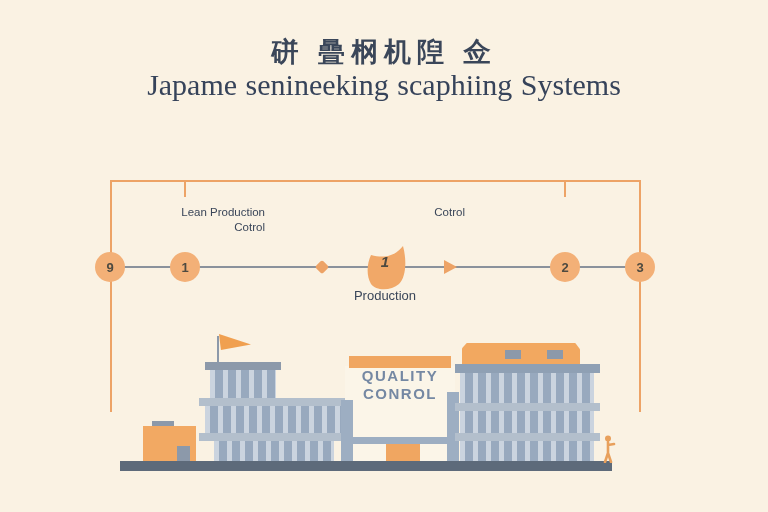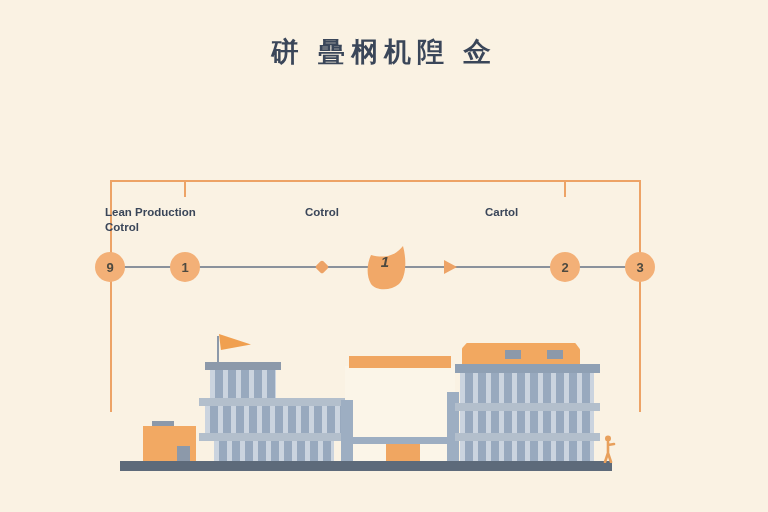--- a/index.html
+++ b/index.html
@@ -19,22 +19,22 @@
     font-size:30px;color:#36435A;letter-spacing:0px;word-spacing:1px;
   }
   
   .orange-line{background:#EDA366;}
   #bracket-label{
     left:305px;top:155px;width:160px;text-align:center;
     font-size:12px;font-weight:bold;color:#445062;letter-spacing:1px;
   }
   
   .stage-label{
-    width:160px;top:205px;text-align:left;
-    font-size:11.5px;line-height:15px;color:#3A4659;font-weight:bold;
+    width:160px;top:205px;text-align:right;
+    font-size:11.5px;line-height:15px;color:#3A4659;font-weight:normal;
   }
   
   #timeline-line{left:110px;top:266px;width:530px;height:2px;background:#8A929C;}
   .node-circle{
     width:30px;height:30px;border-radius:50%;background:#F3B077;
     display:flex;align-items:center;justify-content:center;
     font-size:13px;font-weight:bold;color:#4E4A40;top:252px;
   }
   #mid-diamond{
     left:317px;top:262px;width:10px;height:10px;background:#EDA366;
@@ -67,71 +67,74 @@
   }
   #sign .l1{font-size:21px;letter-spacing:1px;margin-bottom:7px;}
   #sign .l2,#sign .l3{font-size:15px;letter-spacing:1.5px;margin-bottom:3px;}
 </style>
 </head>
 <body>
 
 <div id="canvas">
 
   <div class="abs" id="title-cjk">硑 曡㭎机隉 佥</div>
+  <div class="abs" id="subtitle">Japame senineeking scaphiing Systems</div>
 
 
   <div class="abs orange-line" style="left:110px;top:180px;width:531px;height:2px;"></div>
   <div class="abs orange-line" style="left:110px;top:180px;width:2px;height:232px;"></div>
   <div class="abs orange-line" style="left:639px;top:180px;width:2px;height:232px;"></div>
   <div class="abs orange-line" style="left:184px;top:180px;width:2px;height:17px;"></div>
   <div class="abs orange-line" style="left:564px;top:180px;width:2px;height:17px;"></div>
 
   <div class="abs stage-label" style="left:105px;">
     <div>Lean Production</div>
     <div>Cotrol</div>
   </div>
   <div class="abs stage-label" style="left:305px;">
     <div>Cotrol</div>
   </div>
   <div class="abs stage-label" style="left:485px;">
-    <div>Cartol</div>
   </div>
 
   <div class="abs" id="timeline-line"></div>
   <div class="abs node-circle" style="left:95px;">9</div>
   <div class="abs node-circle" style="left:170px;">1</div>
   <div class="abs" id="mid-diamond"></div>
 
   <div class="abs" id="marker-wrap">
     <svg width="46" height="48" viewBox="0 0 46 48">
       <path d="M9 12 C 24 16, 34 12, 41 3 C 45 18, 44 34, 37 41 C 29 48, 14 48, 9 41 C 4 33, 5 20, 9 12 Z" fill="#F1A868"></path>
     </svg>
     <div id="marker-number">1</div>
   </div>
 
   <div class="abs" id="mid-arrow"></div>
   <div class="abs node-circle" style="left:550px;">2</div>
   <div class="abs node-circle" style="left:625px;">3</div>
+  <div class="abs" id="marker-caption">Production</div>
 
   <div class="abs darkgray" style="left:152px;top:421px;width:22px;height:6px;"></div>
   <div class="abs" style="left:143px;top:426px;width:53px;height:36px;background:#F2A963;"></div>
   <div class="abs darkgray" style="left:177px;top:446px;width:13px;height:16px;"></div>
 
   <div class="abs darkgray" style="left:217px;top:336px;width:2px;height:28px;"></div>
   <div class="abs" style="left:219px;top:334px;width:32px;height:16px;background:#F0A050;clip-path:polygon(0 0,100% 65%,6% 100%);"></div>
   <div class="abs darkgray" style="left:205px;top:362px;width:76px;height:8px;"></div>
   <div class="abs windows" style="left:210px;top:370px;width:66px;height:28px;"></div>
   <div class="abs band" style="left:199px;top:398px;width:150px;height:8px;"></div>
   <div class="abs windows" style="left:205px;top:406px;width:138px;height:27px;"></div>
   <div class="abs band" style="left:199px;top:433px;width:150px;height:8px;"></div>
   <div class="abs windows" style="left:214px;top:441px;width:120px;height:21px;"></div>
 
   <div class="abs" style="left:345px;top:366px;width:110px;height:96px;background:#FBF5E8;"></div>
   <div class="abs" style="left:349px;top:356px;width:102px;height:12px;background:#F0A661;"></div>
   <div class="abs" id="sign">
+    <div class="l2">QUALITY</div>
+    <div class="l3">CONROL</div>
   </div>
   <div class="abs" style="left:341px;top:400px;width:12px;height:62px;background:#9DAEC2;"></div>
   <div class="abs" style="left:447px;top:392px;width:12px;height:70px;background:#9DAEC2;"></div>
   <div class="abs" style="left:345px;top:437px;width:110px;height:7px;background:#9DAEC2;"></div>
   <div class="abs" style="left:386px;top:444px;width:34px;height:18px;background:#F0A661;"></div>
 
   <div class="abs" style="left:462px;top:343px;width:118px;height:24px;background:#F2A860;clip-path:polygon(0 22%,4% 0,96% 0,100% 26%,100% 100%,0 100%);"></div>
   <div class="abs darkgray" style="left:505px;top:350px;width:16px;height:9px;"></div>
   <div class="abs darkgray" style="left:547px;top:350px;width:16px;height:9px;"></div>
   <div class="abs darkgray" style="left:455px;top:364px;width:145px;height:9px;background:#8FA0B4;"></div>

